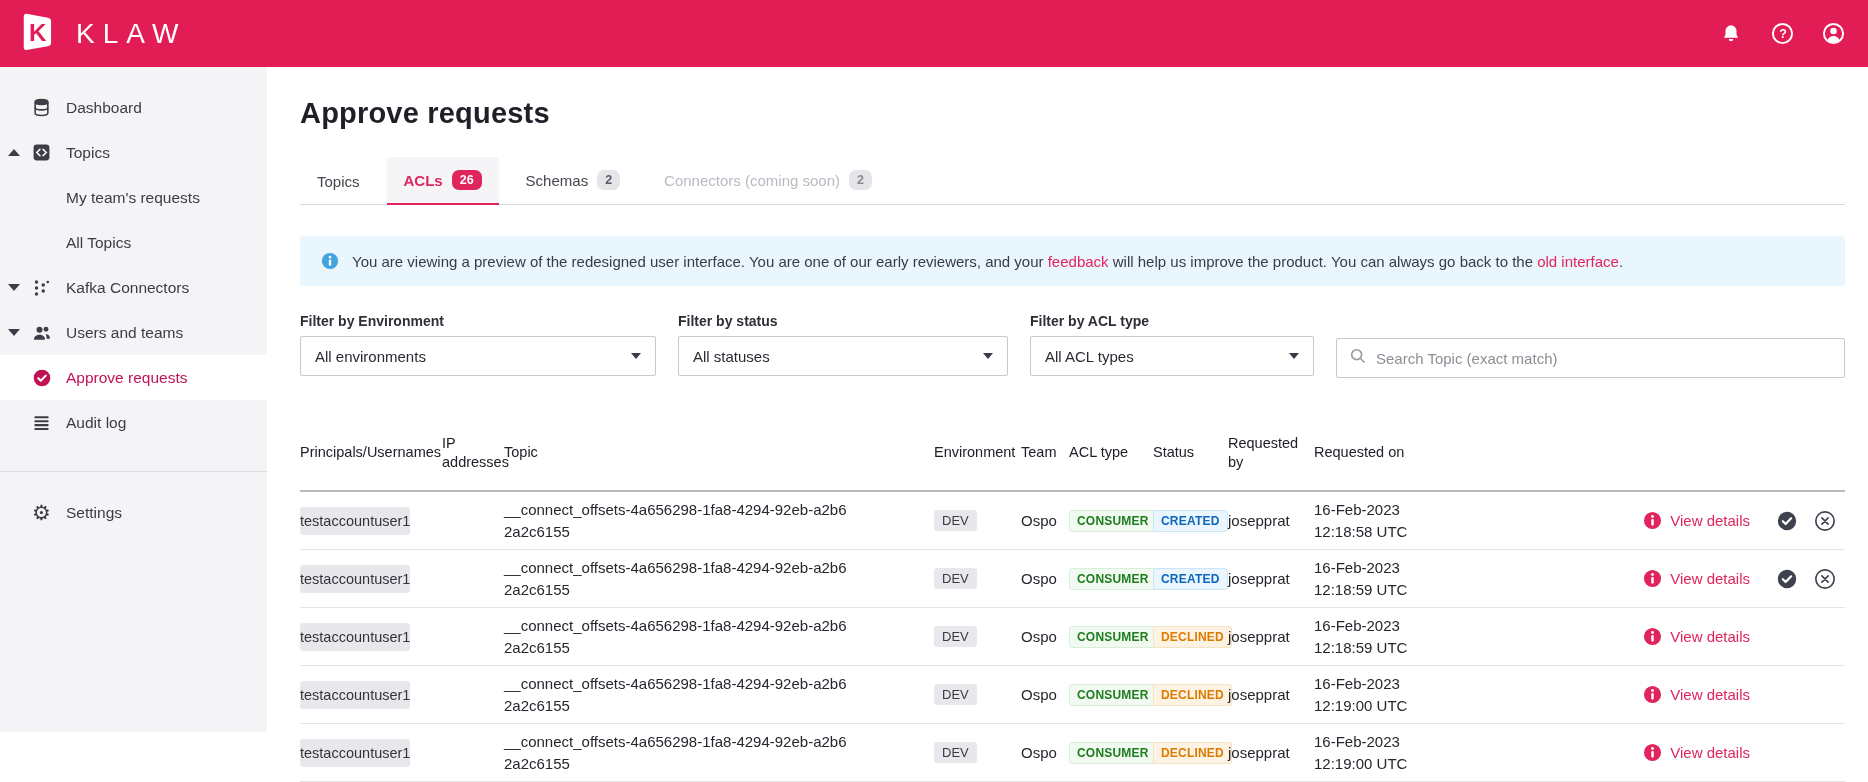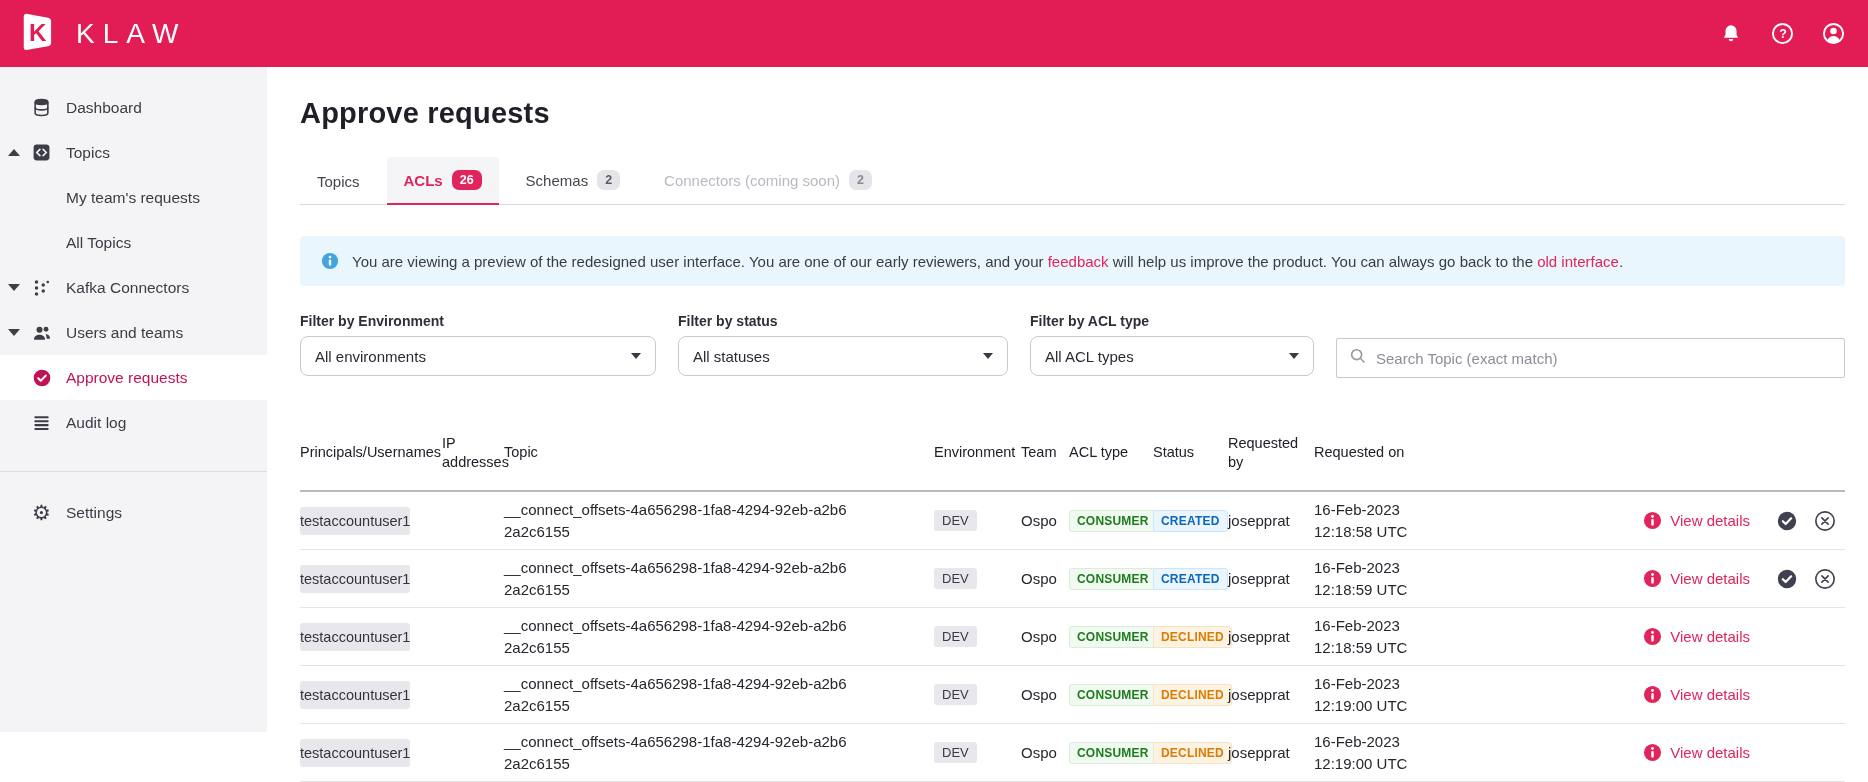--- a/index.html
+++ b/index.html
@@ -49,21 +49,21 @@
   
   .banner { margin-top:31px; height:50px; background:#E9F6FD; border-radius:4px;
     display:flex; align-items:center; padding:0 16px; font-size:15px; color:#3b3b45; }
   .banner .txt { white-space:pre-wrap; }
   .banner a { color:#E0245C; cursor:pointer; text-decoration:none; }
   .banner .info-wrap { margin:0 13px 0 5px; display:flex; }
 
   
   .filters { display:flex; gap:22px; margin-top:27px; }
   .filter label { display:block; font-size:14px; font-weight:600; color:#2e2e38; margin-bottom:7px; }
-  .selectbox { height:40px; border:1px solid #c8c8cf; border-radius:8px; background:#fff;
+  .selectbox { height:40px; border:1px solid #c8c8cf; border-radius:2px; background:#fff;
     display:flex; align-items:center; justify-content:space-between; padding:0 14px;
     font-size:15px; color:#2a2a33; cursor:pointer; }
   .sel-caret { width:0; height:0; border-left:5px solid transparent; border-right:5px solid transparent; border-top:6px solid #3a3a44; }
   .searchbox { width:510px; height:40px; border:1px solid #c8c8cf; border-radius:2px;
     display:flex; align-items:center; padding:0 12px; gap:9px; background:#fff; margin-top:25px; }
   .searchbox input { border:none; outline:none; flex:1; font-size:15px; color:#2a2a33; font-family:"Liberation Sans",sans-serif; }
   .searchbox input::placeholder { color:#8d8d97; }
   .w-env { width:356px; } .w-st { width:330px; } .w-acl { width:284px; }
 
   

